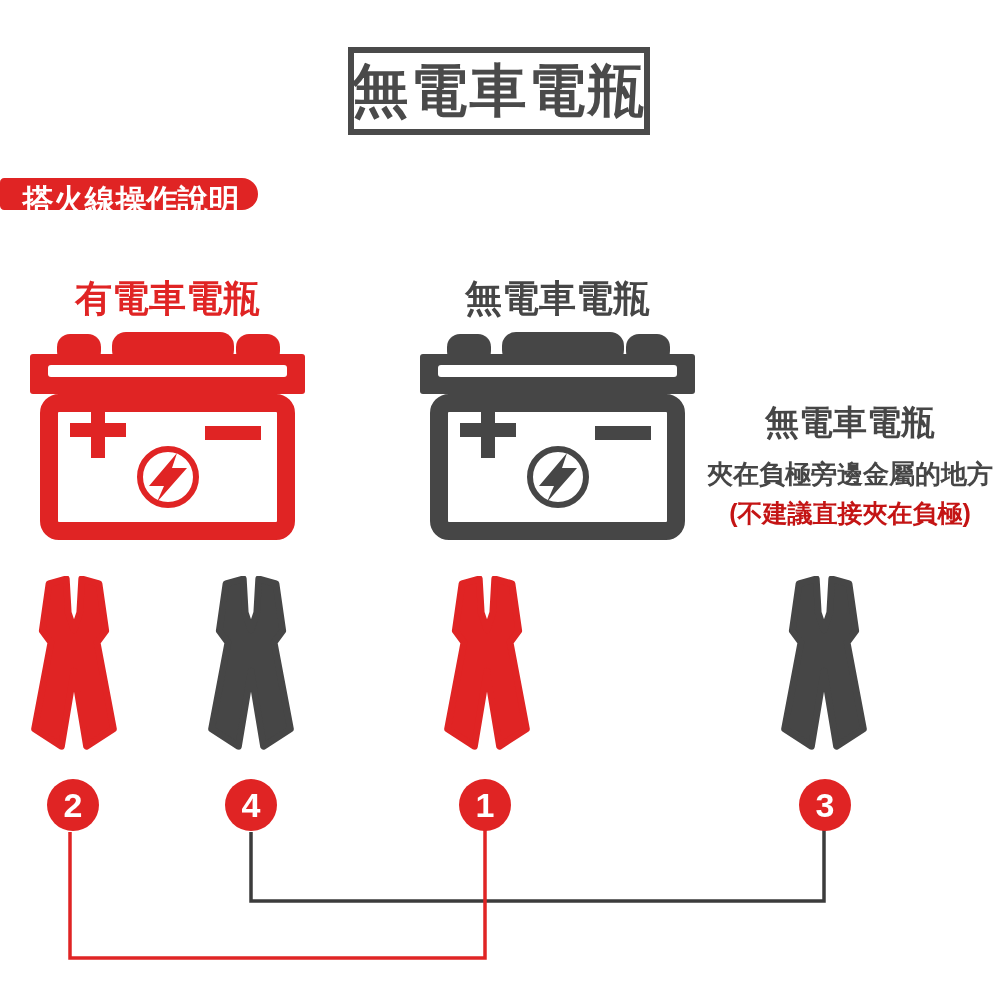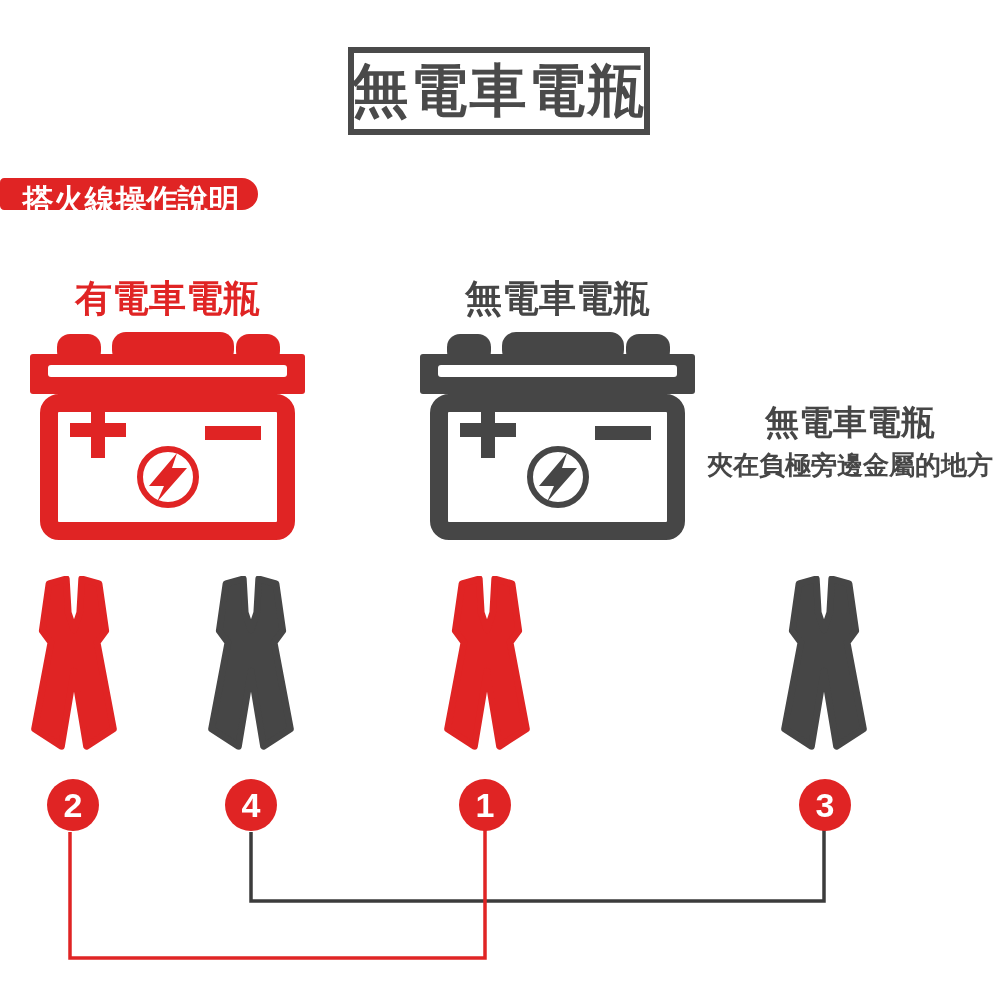--- a/index.html
+++ b/index.html
@@ -33,21 +33,21 @@
   .bat-label{position:absolute;top:274px;width:255px;text-align:center;font-size:37px;font-weight:bold;white-space:nowrap;}
   .bat-label.red{left:40px;color:var(--red);text-align:center;}
   .bat-label.dark{left:430px;color:var(--dark);}
   
   .battery{position:absolute;top:332px;width:275px;height:215px;}
   .battery.red{left:30px;color:var(--red);}
   .battery.dark{left:420px;color:var(--dark);}
   
   .note{position:absolute;left:700px;top:400px;width:300px;text-align:center;}
   .note .l1{font-size:34px;font-weight:bold;color:var(--dark);white-space:nowrap;}
-  .note .l2{font-size:26px;font-weight:bold;color:var(--dark);margin-top:2px;white-space:nowrap;}
+  .note .l2{font-size:26px;font-weight:bold;color:var(--dark);margin-top:11px;white-space:nowrap;}
   .note .l3{font-size:25px;font-weight:bold;color:var(--warn-red);margin-top:5px;white-space:nowrap;}
   
   .clamp{position:absolute;top:576px;width:100px;height:178px;}
   .clamp.c1{left:24px;color:var(--red);}
   .clamp.c2{left:201px;color:var(--dark);}
   .clamp.c3{left:437px;color:var(--red);}
   .clamp.c4{left:774px;color:var(--dark);}
   
   .wires{position:absolute;left:0;top:0;width:1000px;height:1000px;z-index:1;pointer-events:none;}
   .wire-black{fill:none;stroke:#3c3c3c;stroke-width:3.5;}
@@ -99,20 +99,21 @@
   <svg class="battery red" viewBox="0 0 275 215">
     <use href="#battery-shape"></use>
   </svg>
   <svg class="battery dark" viewBox="0 0 275 215">
     <use href="#battery-shape"></use>
   </svg>
 
   <div class="note">
     <div class="l1">無電車電瓶</div>
     <div class="l2">夾在負極旁邊金屬的地方</div>
+    <div class="l3">(不建議直接夾在負極)</div>
   </div>
 
   <svg class="clamp c1" viewBox="0 0 100 185">
       <use href="#clamp-shape"></use>
     </svg>
   <svg class="clamp c2" viewBox="0 0 100 185">
       <use href="#clamp-shape"></use>
     </svg>
   <svg class="clamp c3" viewBox="0 0 100 185">
       <use href="#clamp-shape"></use>

